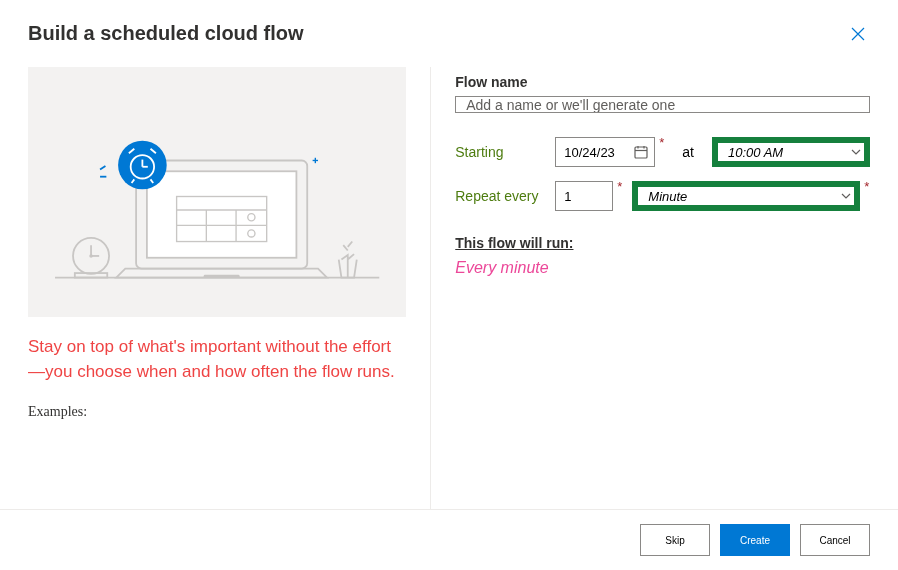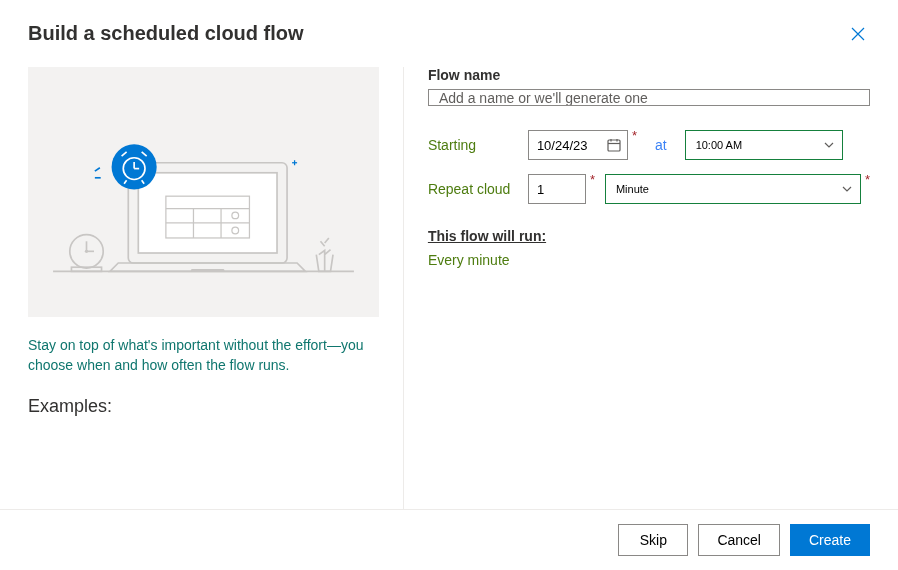--- a/index.html
+++ b/index.html
@@ -49,43 +49,45 @@
       padding-right: 24px;
     }
     .illustration {
       width: 100%;
       height: 250px;
       background: #f3f2f1;
       position: relative;
       margin-bottom: 18px;
     }
     .description {
-      font-size: 14px;
-      color: #0f766e;
+      font-size: 17px;
+      color: #ef4444;
       line-height: 1.45;
       margin-bottom: 20px;
     }
     .examples-label {
-      font-size: 18px;
+      font-size: 14px;
       margin-bottom: 6px;
+      font-family: Liberation Serif, serif;
     }
     .examples-list {
       padding-left: 30px;
       font-size: 14px;
       line-height: 1.5;
     }
     .examples-list li { margin-bottom: 2px; list-style-type: disc; }
     .divider {
       width: 1px;
       background: #edebe9;
       margin: 0;
     }
     .right-col {
       flex: 1;
       padding-left: 24px;
+      margin-top: 7px;
     }
     .field-label {
       font-size: 14px;
       font-weight: 600;
       color: #323130;
       margin-bottom: 6px;
       display: block;
     }
     .field-label .req { color: #a4262c; margin-left: 2px; }
     .text-input {
@@ -126,32 +128,33 @@
     }
     .cal-icon {
       position: absolute;
       right: 6px;
       top: 50%;
       transform: translateY(-50%);
       width: 16px;
       height: 16px;
       color: #605e5c;
     }
-    .at-label { font-size: 14px; color: #3b82f6; margin: 0 8px; }
+    .at-label { font-size: 14px; color: #000000; margin: 0 8px; }
     .time-select, .unit-select {
       height: 30px;
-      border: 1px solid #15803d;
+      border: 6px solid #15803d;
       padding: 0 28px 0 10px;
       font-family: inherit;
-      font-size: 11px;
+      font-size: 13px;
       background: #fff;
       appearance: none;
       position: relative;
       outline: none;
       cursor: pointer;
+      font-style: italic;
     }
     .select-wrap {
       position: relative;
       display: inline-block;
     }
     .select-wrap .chevron {
       position: absolute;
       right: 8px;
       top: 50%;
       transform: translateY(-50%);
@@ -163,47 +166,47 @@
     .time-select { width: 158px; }
     .repeat-num {
       width: 58px;
       height: 30px;
       border: 1px solid #8a8886;
       padding: 0 8px;
       font-family: inherit;
       font-size: 13px;
       outline: none;
     }
-    .unit-select { width: 256px; }
+    .unit-select { width: 228px; }
     .req-inline {
       color: #a4262c;
       font-size: 13px;
       align-self: flex-start;
       margin-left: -6px;
       margin-top: -2px;
     }
     .summary-label {
       font-size: 14px;
       font-weight: 600;
       margin-bottom: 8px;
       text-decoration: underline;
     }
-    .summary-text { font-size: 14px; color: #4d7c0f; }
+    .summary-text { font-size: 16px; color: #ec4899; font-style: italic; }
     .footer {
       border-top: 1px solid #edebe9;
       padding: 14px 28px;
       display: flex;
       justify-content: flex-end;
       gap: 10px;
     }
     .btn {
       height: 32px;
       padding: 0 18px;
       font-family: inherit;
-      font-size: 14px;
+      font-size: 10px;
       border: 1px solid #8a8886;
       background: #fff;
       cursor: pointer;
       min-width: 70px;
       text-align: center;
     }
     .btn-primary {
       background: #0078d4;
       border-color: #0078d4;
       color: #fff;
@@ -306,21 +309,21 @@
             <select class="time-select">
               <option>10:00 AM</option>
             </select>
             <svg class="chevron" viewBox="0 0 12 12" fill="none" stroke="currentColor" stroke-width="1.2">
                 <path d="M2 4 L6 8 L10 4"></path>
               </svg>
           </div>
         </div>
 
         <div class="row">
-          <span class="row-label">Repeat cloud</span>
+          <span class="row-label">Repeat every</span>
           <input class="repeat-num" value="1" style="">
           <span class="req-inline">*</span>
           <div class="select-wrap">
             <select class="unit-select">
               <option>Minute</option>
             </select>
             <svg class="chevron" viewBox="0 0 12 12" fill="none" stroke="currentColor" stroke-width="1.2">
                 <path d="M2 4 L6 8 L10 4"></path>
               </svg>
           </div>
@@ -331,17 +334,17 @@
       <div class="section">
         <div class="summary-label">This flow will run:</div>
         <div class="summary-text">Every minute</div>
       </div>
 
     </div>
   </div>
 
   <div class="footer">
     <button class="btn">Skip</button>
+    <button class="btn btn-primary">Create</button>
     <button class="btn">Cancel</button>
-    <button class="btn btn-primary">Create</button>
   </div>
 
 </div>
 
 </body></html>

